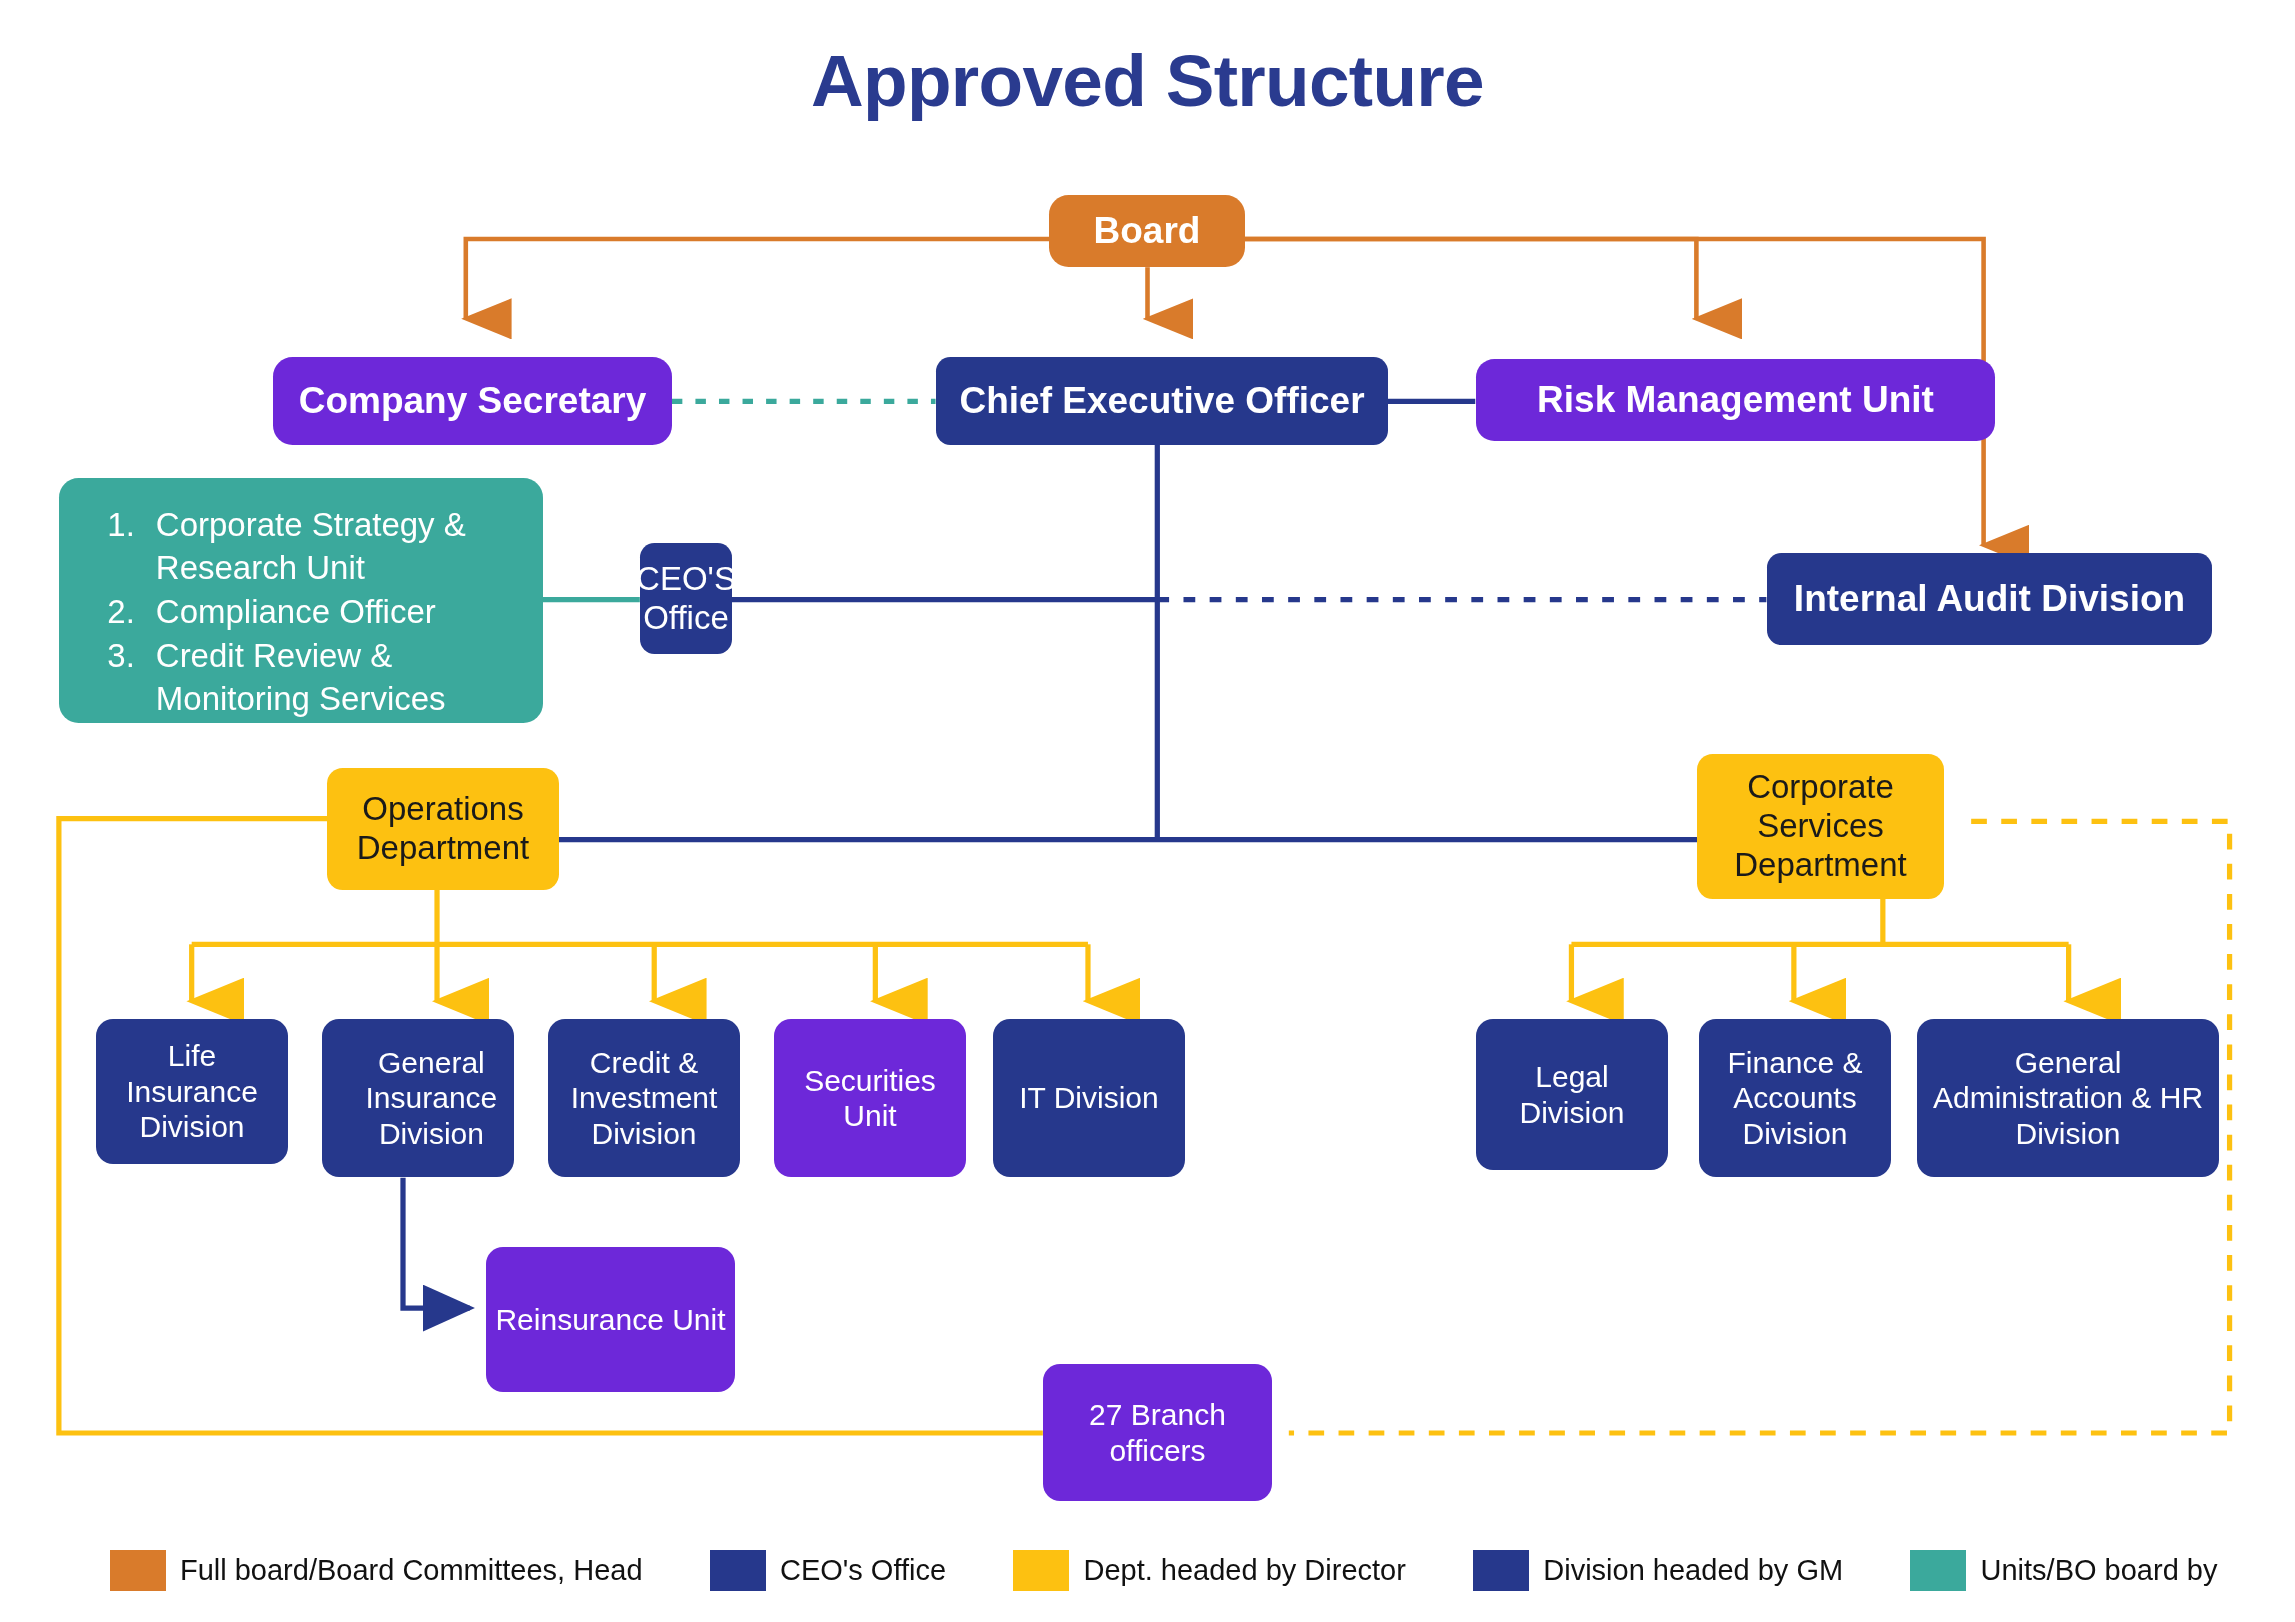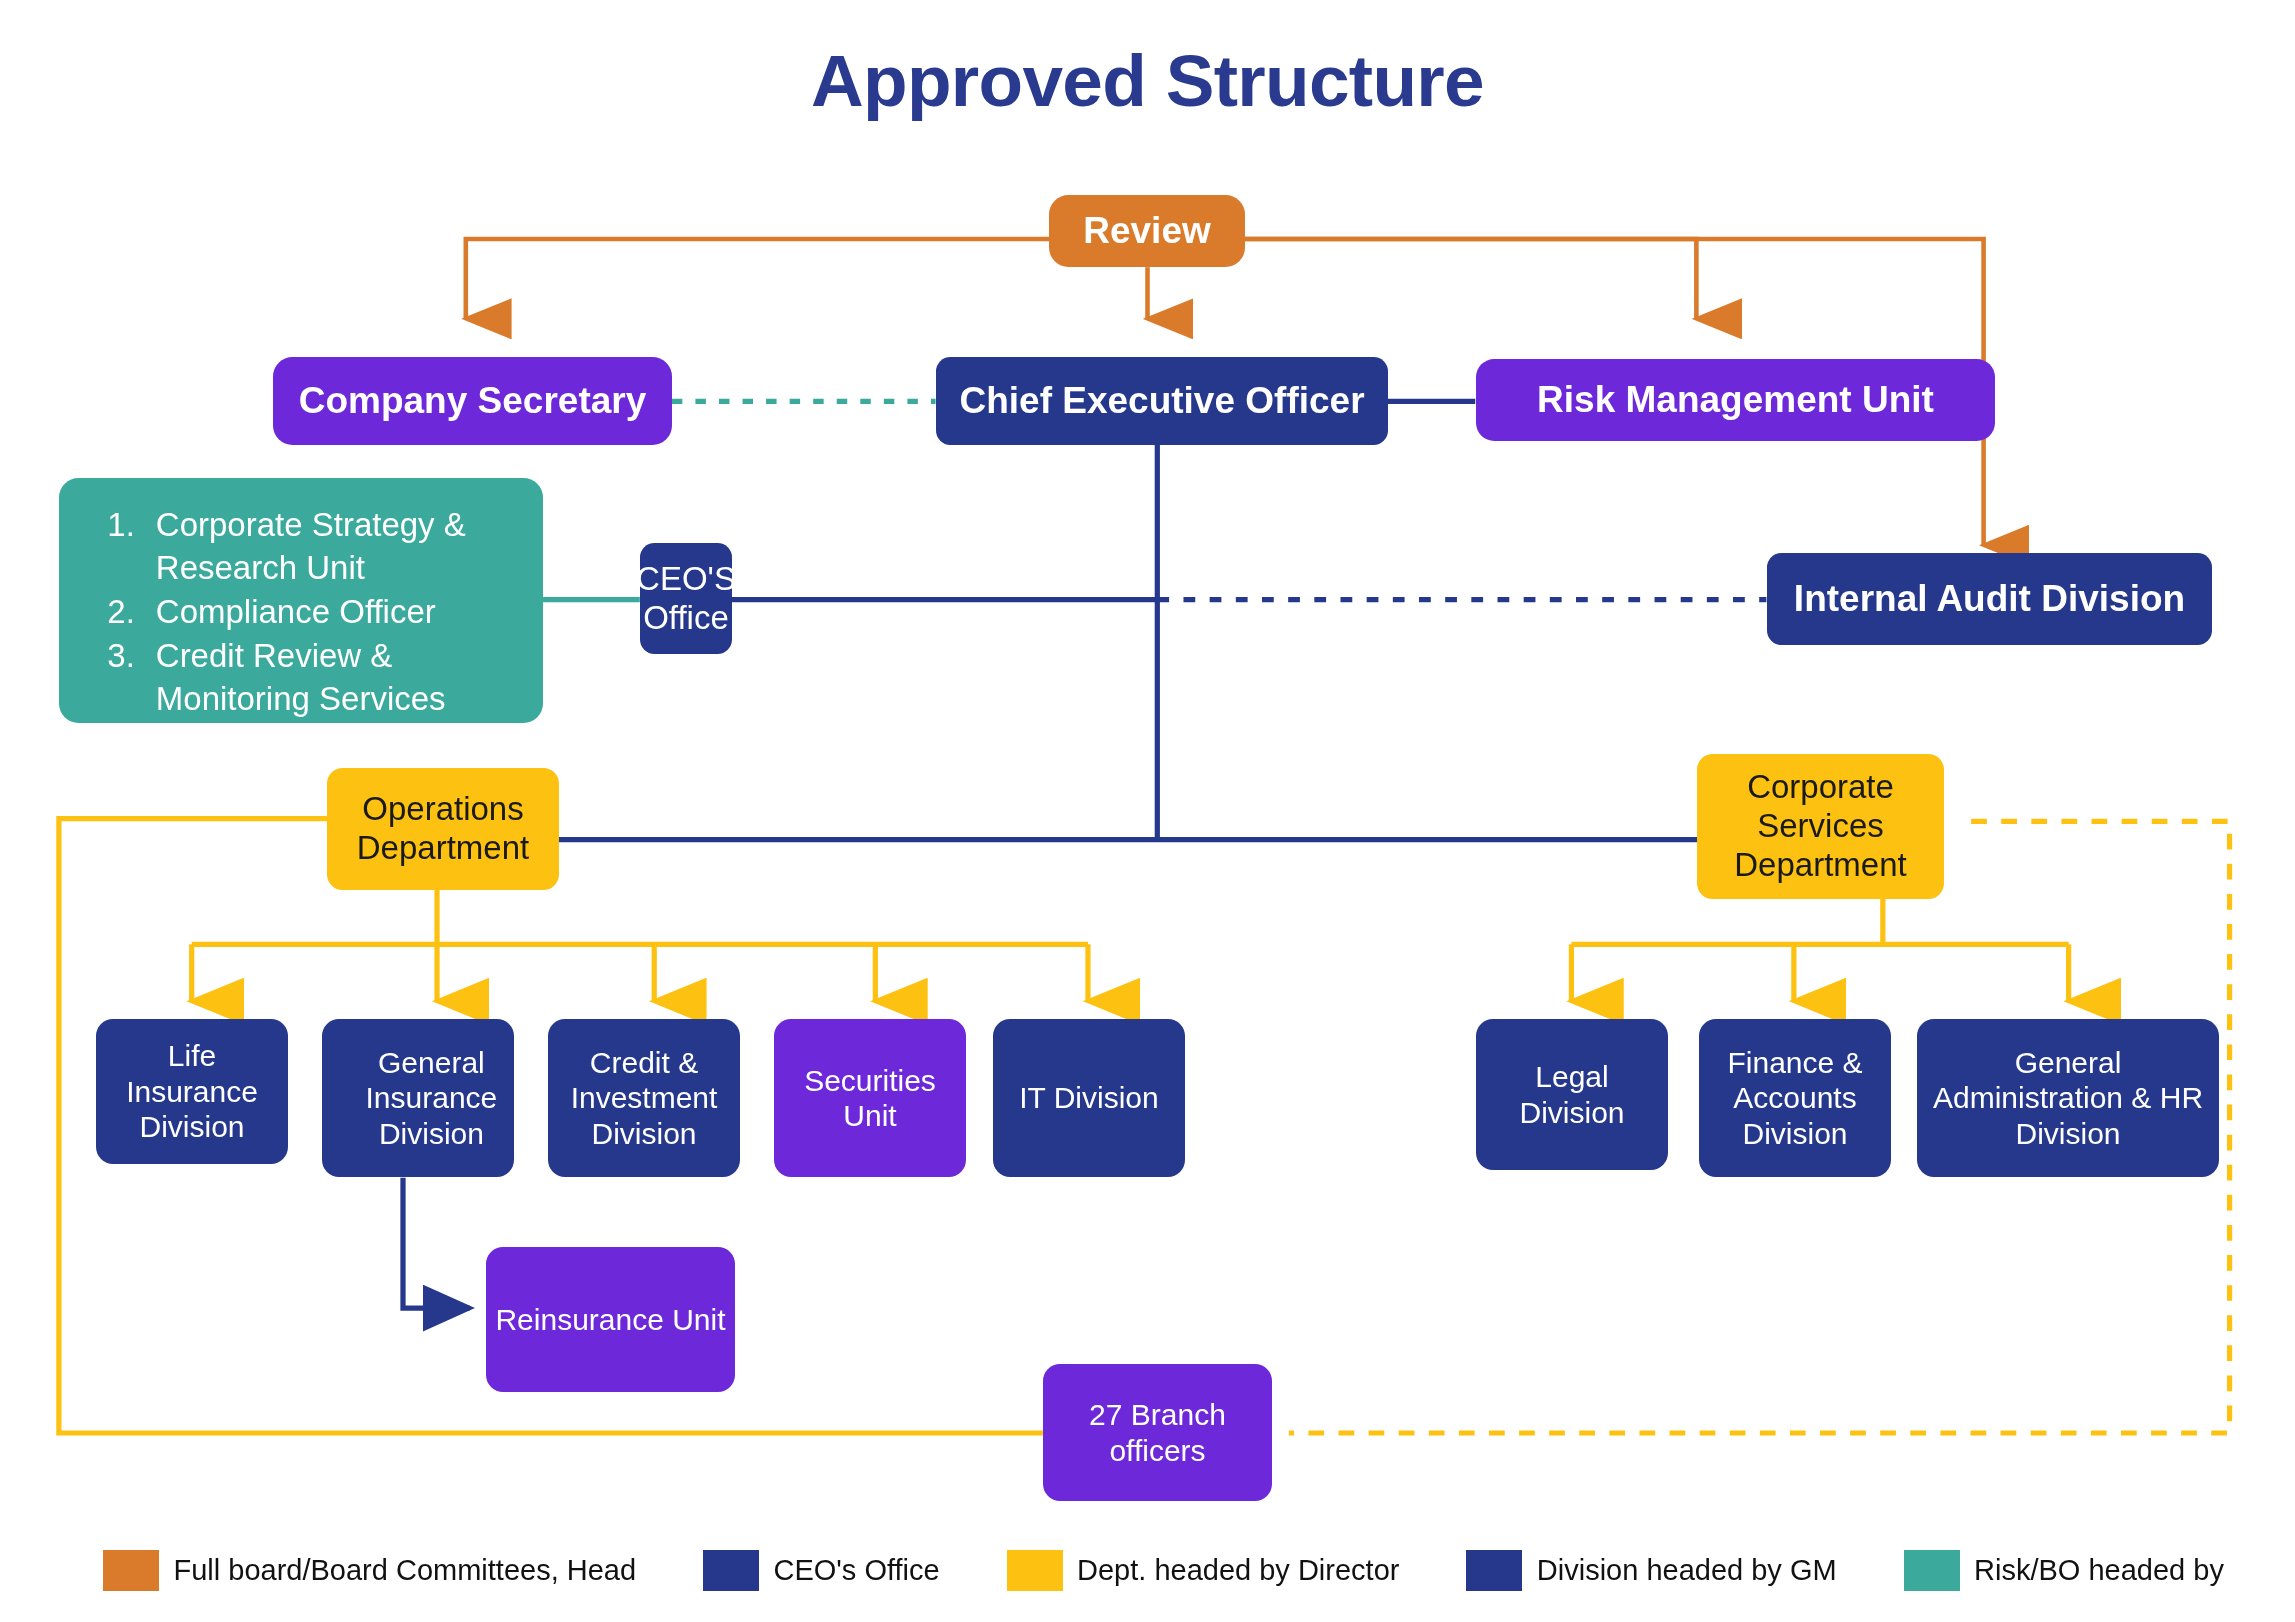--- a/index.html
+++ b/index.html
@@ -142,21 +142,21 @@
     </g>
 
     <g>
 
       <path d="M500,1251 L90,1251 L90,2190 L1594,2190" stroke="#FDC111" stroke-width="8" fill="none"></path>
 
       <path d="M3013,1255 L3408,1255 L3408,2190 L1970,2190" stroke="#FDC111" stroke-width="8" fill="none" stroke-dasharray="24 22"></path>
     </g>
   </svg>
 
-  <div class="node c-orange bold f-head" style="left:1049px;top:195px;width:196px;height:72px;border-radius:19.6px;">Review</div>
+  <div class="node c-orange bold f-head" style="left:1049px;top:195px;width:196px;height:72px;border-radius:19.6px;">Board</div>
 
   <div class="node c-teal bold f-head" style="left:273px;top:357px;width:399px;height:88px;border-radius:19.6px;">Company Secretary</div>
 
   <div class="node c-navy bold f-head" style="left:936px;top:357px;width:452px;height:88px;border-radius:14.4px;">Chief Executive Officer</div>
 
   <div class="node c-teal bold f-head" style="left:1476px;top:359px;width:519px;height:82px;border-radius:18.3px;">Risk Management Unit</div>
 
   <div class="node c-navy bold f-head" style="left:1767px;top:553px;width:445px;height:92px;border-radius:14.4px;">Internal Audit Division</div>
 
   <div class="listcard" style="left:59px;top:478px;width:484px;height:245px;">
@@ -205,18 +205,18 @@
     <div class="leg-item">
       <span class="leg-sw" style="background:#FDC111;"></span>
       <span class="leg-tx">Dept. headed by Director</span>
     </div>
     <div class="leg-item">
       <span class="leg-sw" style="background:#26388C;"></span>
       <span class="leg-tx">Division headed by GM</span>
     </div>
     <div class="leg-item">
       <span class="leg-sw" style="background:#3BA99C;"></span>
-      <span class="leg-tx">Risk/BO headed by</span>
+      <span class="leg-tx">Units/BO board by</span>
     </div>
   </div>
 
 </div>
 
 
 </body></html>

